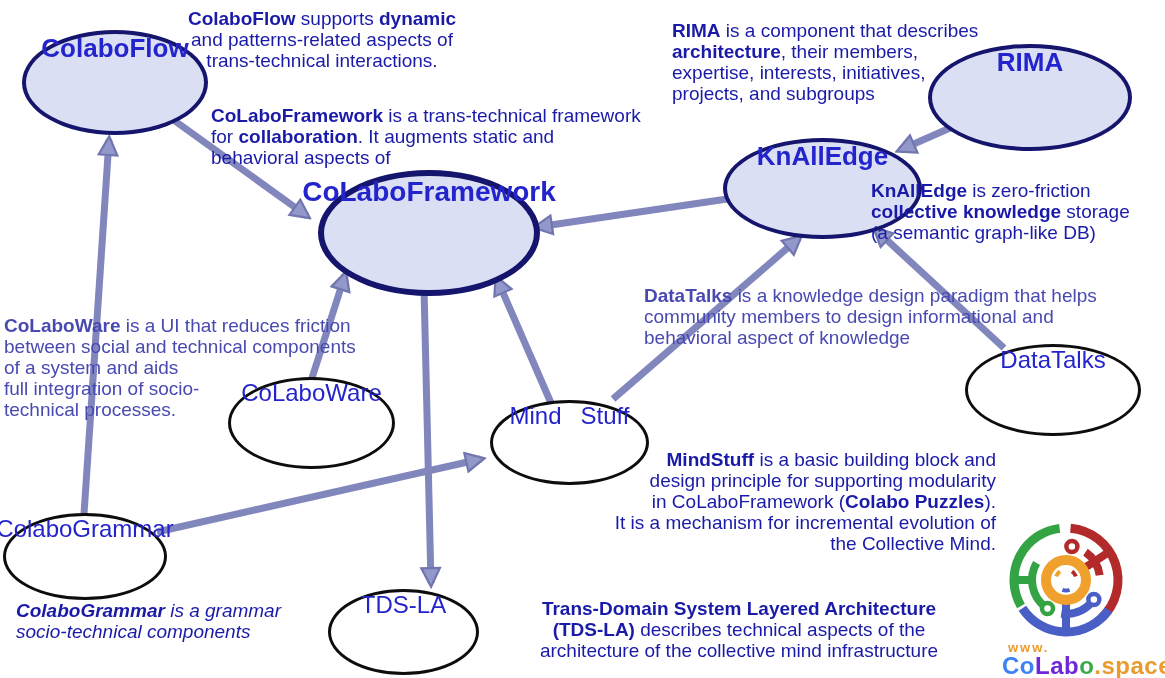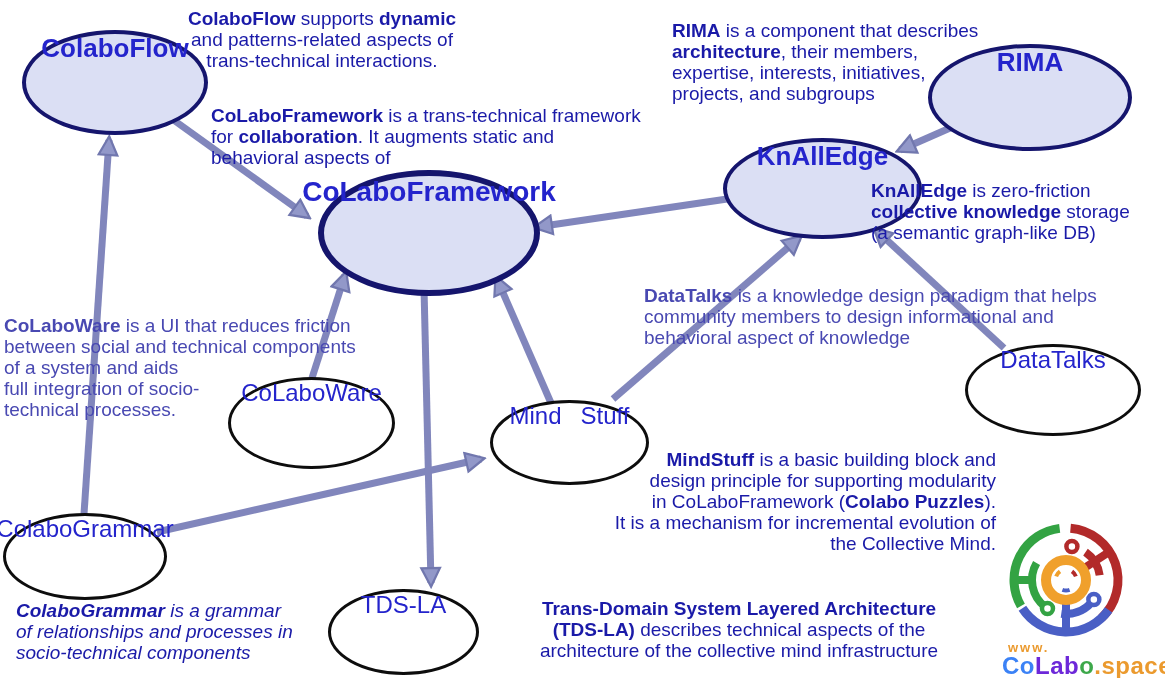--- a/index.html
+++ b/index.html
@@ -119,21 +119,20 @@
       </div>
       <div class="annotation navy" style="left: 576px; top: 433px; width: 420px; text-align: right; margin-top: 16px;">
         <div><b>MindStuff</b><span> is a basic building block and</span></div>
         <div><span>design principle for supporting modularity</span></div>
         <div><span>in CoLaboFramework (</span><b>Colabo Puzzles</b><span>).</span></div>
         <div><span>It is a mechanism for incremental evolution of</span></div>
         <div><span>the Collective Mind.</span></div>
       </div>
       <div class="annotation navy" style="left: 16px; top: 600px; width: 320px; text-align: left; font-style: italic;">
         <div><b>ColaboGrammar</b><span> is a grammar</span></div>
-        <div><span>of relationships and processes in</span></div>
         <div><span>socio-technical components</span></div>
       </div>
       <div class="annotation navy" style="left: 500px; top: 598px; width: 430px; text-align: center; margin-left: 24px;">
         <div><b>Trans-Domain System Layered Architecture</b></div>
         <div><b>(TDS-LA)</b><span> describes technical aspects of the</span></div>
         <div><span>architecture of the collective mind infrastructure</span></div>
       </div>
     </div>
 
   <svg id="logo" style="left:998px;top:513px;" width="140" height="138" viewBox="0 0 140 138">

